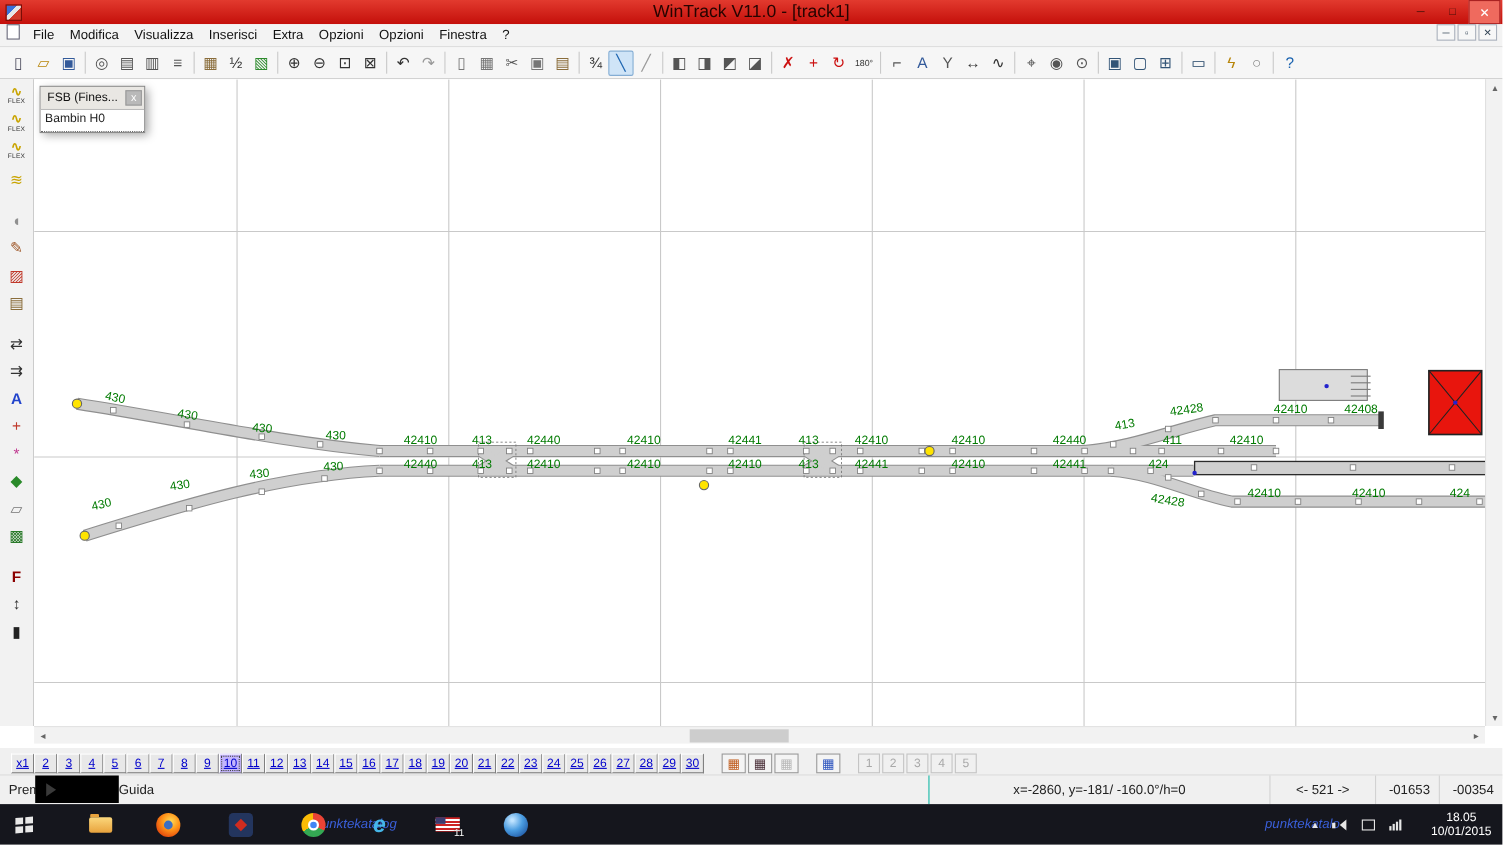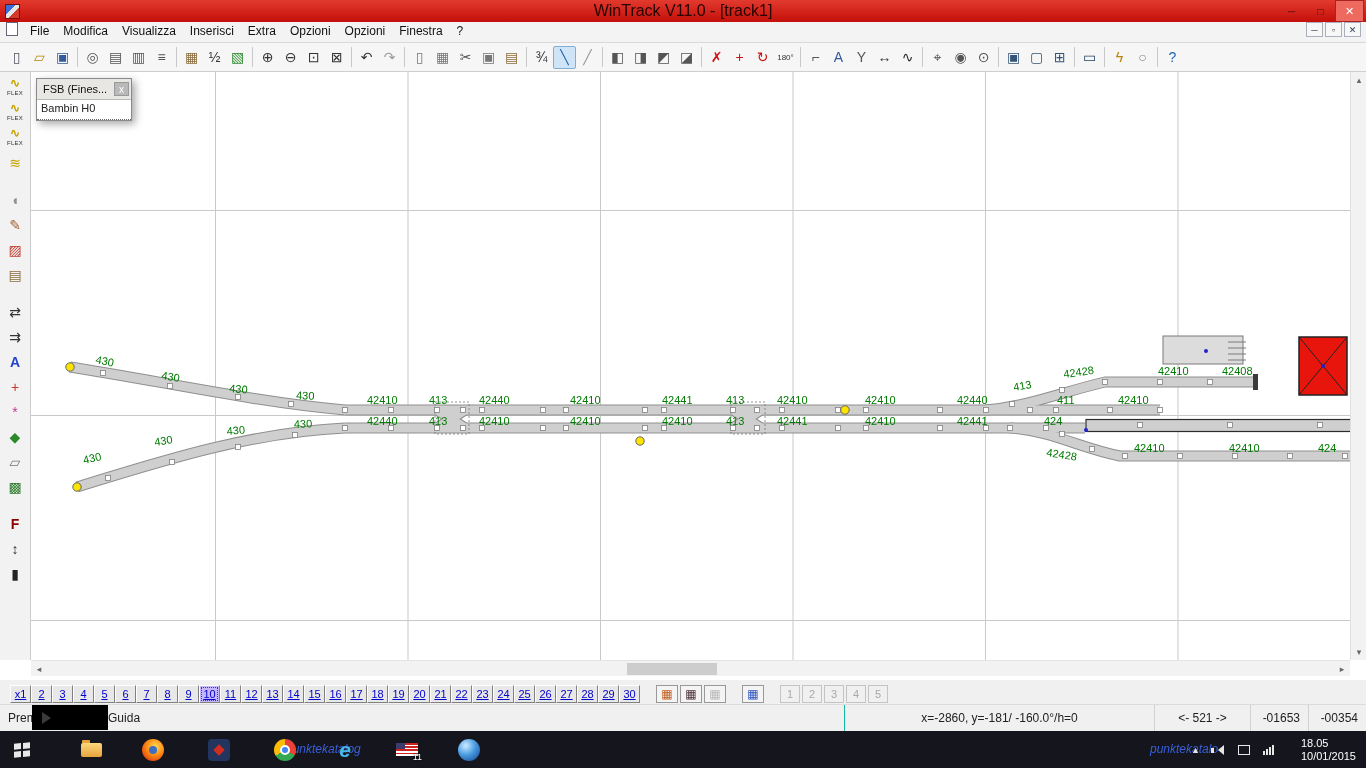--- a/index.html
+++ b/index.html
@@ -101,21 +101,21 @@
   .tray{margin-left:auto;display:flex;align-items:center;gap:13px;color:#e6e6e6;position:relative;z-index:2}
   .tglyph{font-size:10px;color:#e6e6e6}
   .spk{position:relative;width:14px;height:12px}
   .spk::before{content:"";position:absolute;left:0;top:4px;width:3px;height:5px;background:#e6e6e6}
   .spk::after{content:"";position:absolute;left:2px;top:1px;border:5px solid transparent;border-right:6px solid #e6e6e6}
   .trayframe{width:12px;height:10px;border:1px solid #e6e6e6}
   .bars{display:flex;align-items:flex-end;gap:1px;height:11px}
   .bars i{width:2px;background:#e6e6e6;display:block}
   .bars i:nth-child(1){height:4px}.bars i:nth-child(2){height:6px}
   .bars i:nth-child(3){height:8px}.bars i:nth-child(4){height:10px}
-  .clock{margin:0 10px 0 14px;text-align:left;color:#fff;font-size:11px;line-height:13px;position:relative;z-index:2}
+  .clock{margin:0 10px 0 14px;text-align:center;color:#fff;font-size:11px;line-height:13px;position:relative;z-index:2}
   .watermark{position:absolute;top:11px;font-style:italic;font-size:12px;color:#3a5fd9;z-index:1;white-space:nowrap}
   .wl{left:286px}.wr{left:1150px}
 </style>
 </head>
 <body>
 
 <div class="screen">
 
   <div class="titlebar">
     <div class="app-icon"></div>

